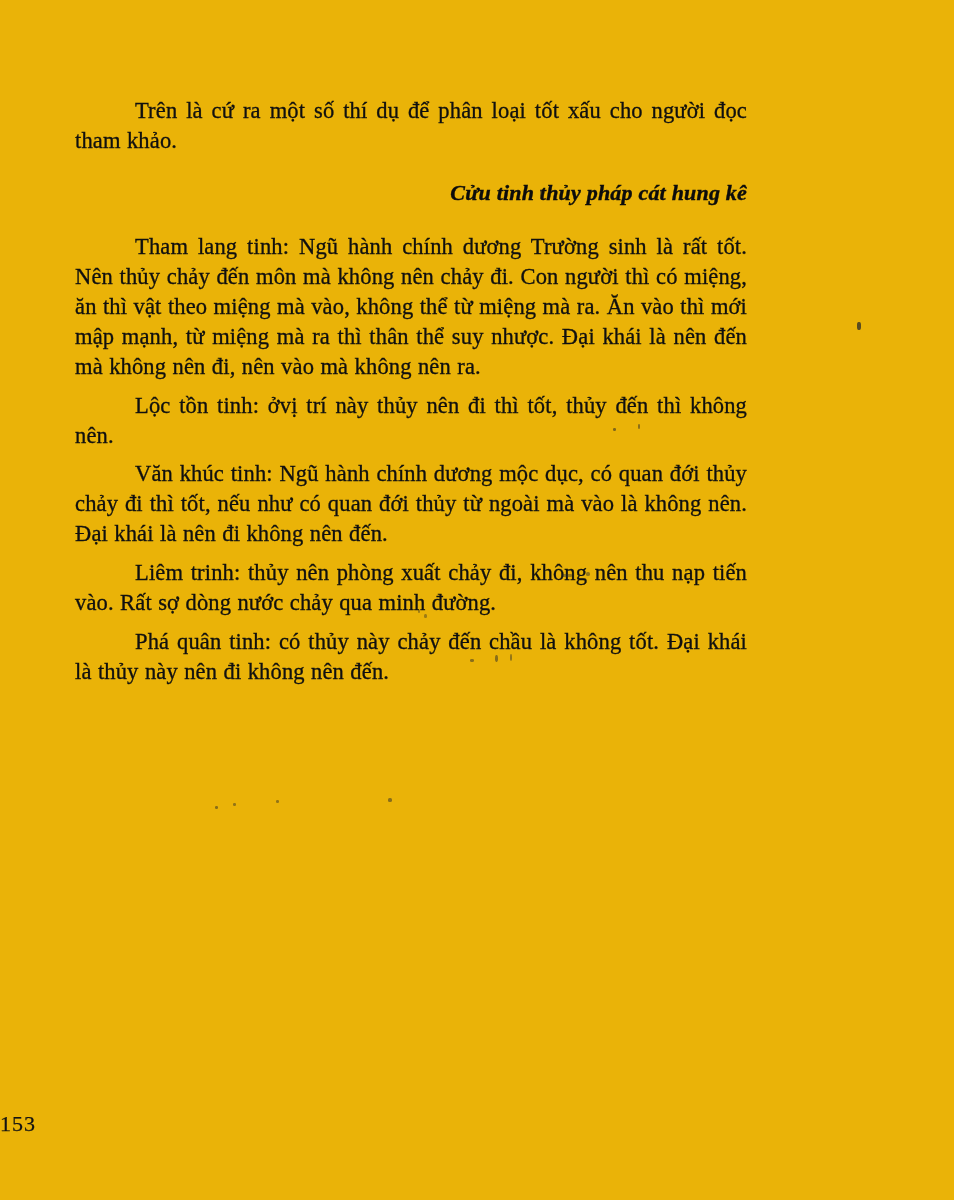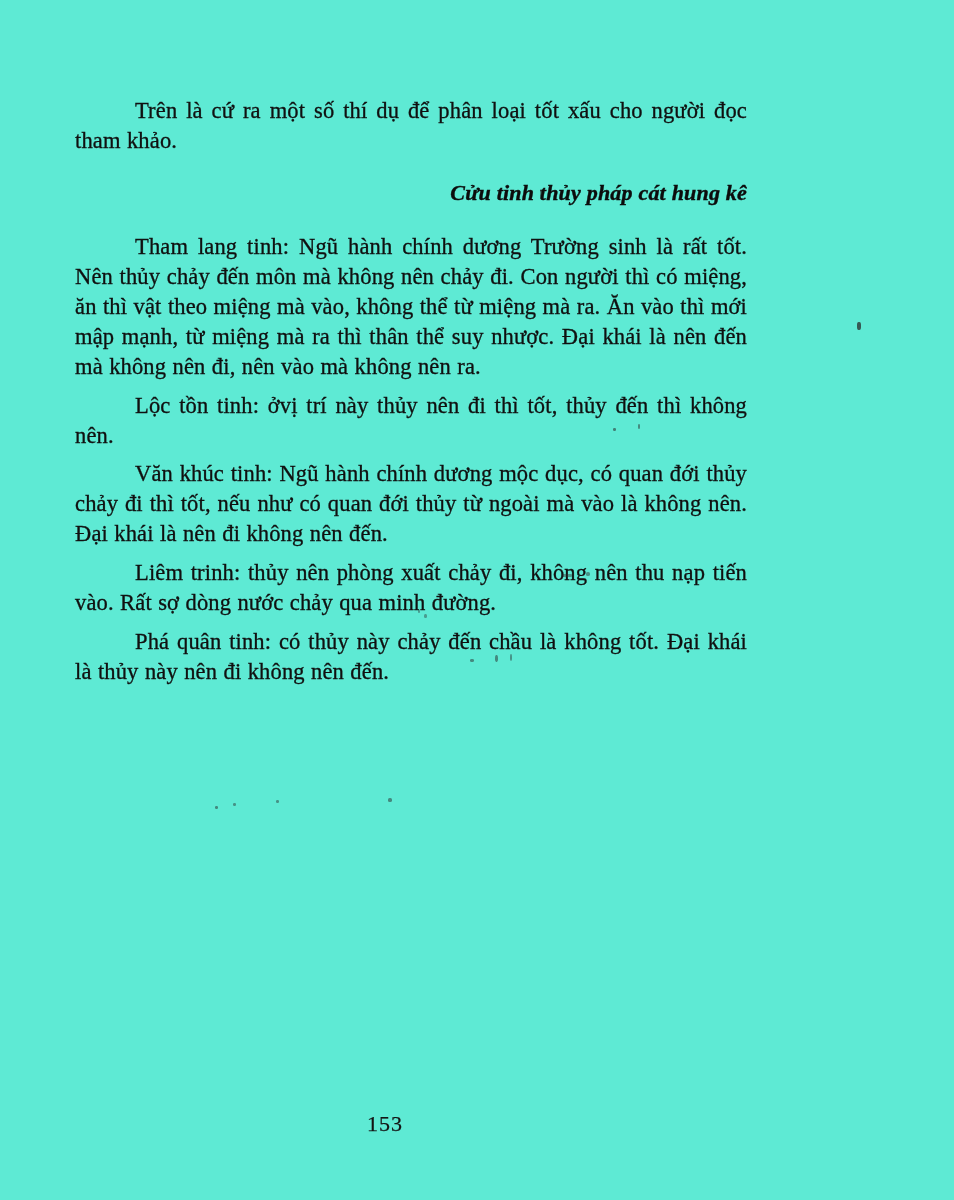--- a/index.html
+++ b/index.html
@@ -7,21 +7,21 @@
     margin: 0;
     padding: 0;
     background: #ffffff;
   }
 
   .page {
     position: relative;
     width: 954px;
     height: 1200px;
     margin: 0 auto;
-    background: #5eead4;
+    background: #eab308;
     overflow: hidden;
     
     box-shadow: inset 0 0 0 0 #fff;
   }
 
   
   .column {
     position: absolute;
     left: 75px;
     top: 96px;
@@ -64,21 +64,21 @@
     letter-spacing: 0.2px;
     -webkit-text-stroke: 0.4px #0c0c0c;
   }
 
   
   .folio {
     position: absolute;
     left: 0;
     top: 1111px;
     width: 770px;
-    text-align: center;
+    text-align: left;
     font-family: "Liberation Serif", "DejaVu Serif", serif;
     font-size: 22px;
     color: #141414;
     letter-spacing: 1px;
     -webkit-text-stroke: 0.25px #141414;
   }
 
   
   .speck {
     position: absolute;

